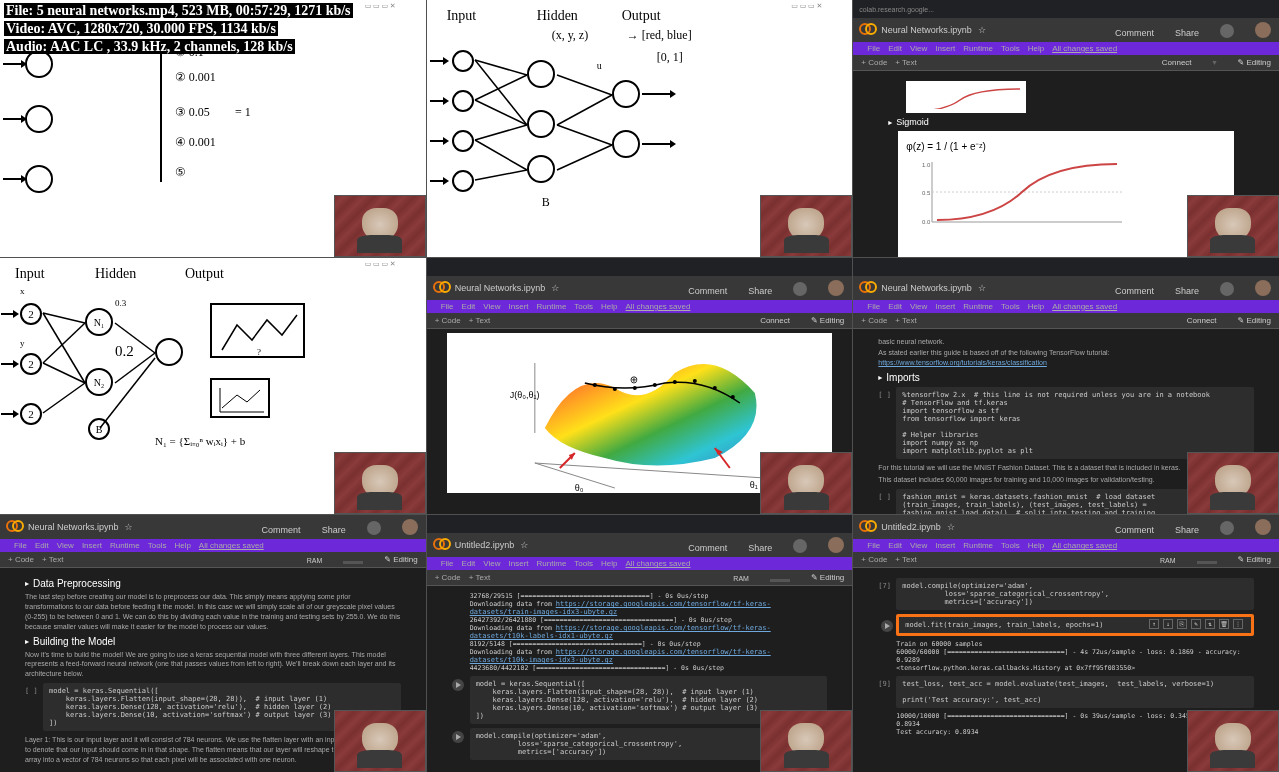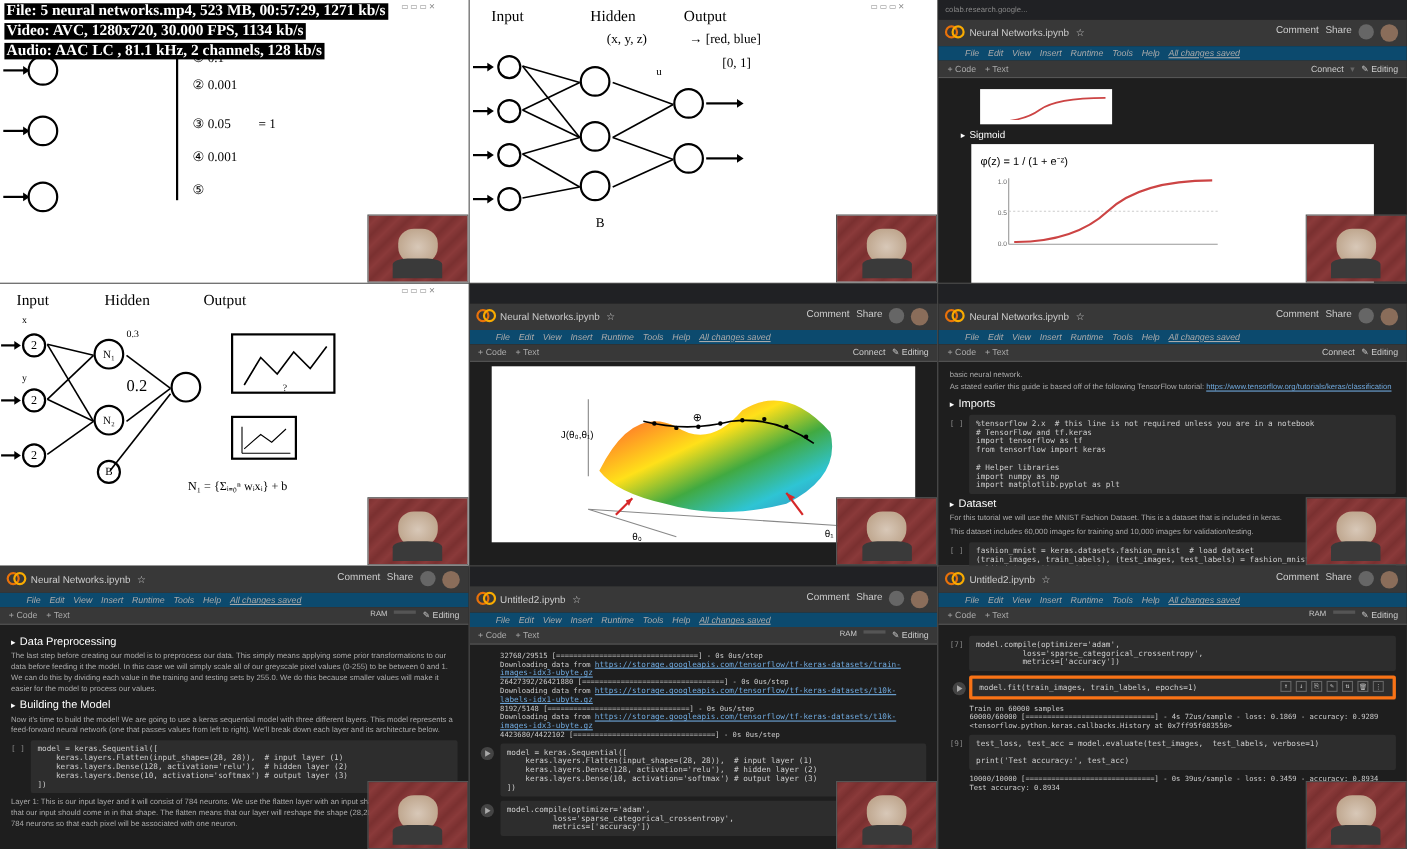--- a/index.html
+++ b/index.html
@@ -136,45 +136,44 @@
   content: '';
   position: absolute;
   width: 8px;
   height: 8px;
   border: 2px solid #f9ab00;
   border-radius: 50%;
 }
 .colab-logo::before { left: -2px; border-color: #e8710a; }
 .colab-logo::after { right: -2px; }
 .colab-menu {
-  background: #0c4a6e;
-  padding: 2px 24px;
+  background: #6d28d9;
+  padding: 2px 14px;
   font-size: 8px;
   color: #aaa;
   display: flex;
   gap: 8px;
-  font-style: italic;
 }
 .colab-toolbar {
   background: #383838;
   padding: 3px 8px;
   font-size: 8px;
   display: flex;
   gap: 8px;
   align-items: center;
   border-bottom: 1px solid #555;
 }
 .colab-btn {
   color: #aaa;
   display: flex;
   align-items: center;
   gap: 2px;
 }
 .colab-body {
-  padding: 6px 10px;
+  padding: 6px 25px;
   font-size: 8px;
   color: #ccc;
   overflow: hidden;
 }
 .colab-section-title {
   color: #fff;
   font-size: 10px;
   margin: 4px 0 3px 0;
   display: flex;
   align-items: center;
@@ -213,22 +212,22 @@
   content: '';
   position: absolute;
   left: 4px; top: 3px;
   border-left: 5px solid #aaa;
   border-top: 3px solid transparent;
   border-bottom: 3px solid transparent;
 }
 .top-icons {
   margin-left: auto;
   display: flex;
-  gap: 6px;
-  align-items: flex-start;
+  gap: 21px;
+  align-items: flex-end;
 }
 .icon-circle {
   width: 14px; height: 14px;
   border-radius: 50%;
   background: #666;
 }
 .avatar-circle {
   width: 16px; height: 16px;
   border-radius: 50%;
   background: #8a6d5a;
@@ -262,21 +261,21 @@
   font-size: 6px;
   text-align: center;
 }
 </style>
 </head>
 <body>
 
 <div class="info-overlay">
   <div><span>File: 5 neural networks.mp4, 523 MB, 00:57:29, 1271 kb/s</span></div>
   <div><span>Video: AVC, 1280x720, 30.000 FPS, 1134 kb/s</span></div>
-  <div><span>Audio: AAC LC , 81.1 kHz, 2 channels, 128 kb/s</span></div>
+  <div><span>Audio: AAC LC , 33.9 kHz, 2 channels, 128 kb/s</span></div>
 </div>
 
 <div class="grid">
 
   <div class="cell whiteboard">
     <div class="toolbar">▭ ▭ ▭ ✕</div>
     <div class="wb-title" style="top:20px;left:30px">Input</div>
     <div class="wb-title" style="top:20px;left:170px">Output</div>
     <div class="circle-node" style="top:50px;left:25px"></div>
     <div class="arrow-h" style="top:63px;left:3px"></div>
@@ -426,21 +425,21 @@
           <text x="45" y="50" font-size="9">?</text>
         </svg>
     </div>
     <div style="position:absolute;top:120px;left:210px;width:60px;height:40px;border:2px solid #000">
       <svg width="100%" height="100%">
           <line x1="8" y1="8" x2="8" y2="32" stroke="#000"></line>
           <line x1="8" y1="32" x2="52" y2="32" stroke="#000"></line>
           <path d="M 10 28 L 25 15 L 35 22 L 48 10" stroke="#000" fill="none"></path>
         </svg>
     </div>
-    <div class="wb-text" style="top:175px;left:171px;font-size:11px">N₁ = {Σᵢ₌₀ⁿ wᵢxᵢ} + b</div>
+    <div class="wb-text" style="top:175px;left:155px;font-size:11px">N₁ = {Σᵢ₌₀ⁿ wᵢxᵢ} + b</div>
     <div class="webcam"></div>
   </div>
 
   <div class="cell dark">
     <div class="colab-chrome"></div>
     <div class="colab-header">
       <span class="colab-logo"></span>
       <span>Neural Networks.ipynb</span>
       <span>☆</span>
       <div class="top-icons">
@@ -545,21 +544,20 @@
         <span class="bracket">[ ]</span>
         <pre style="white-space:pre-wrap">%tensorflow 2.x  # this line is not required unless you are in a notebook
 # TensorFlow and tf.keras
 import tensorflow as tf
 from tensorflow import keras
 
 # Helper libraries
 import numpy as np
 import matplotlib.pyplot as plt</pre>
       </div>
-      <div class="colab-section-title">Dataset</div>
       <div class="colab-text">For this tutorial we will use the MNIST Fashion Dataset. This is a dataset that is included in keras.</div>
       <div class="colab-text">This dataset includes 60,000 images for training and 10,000 images for validation/testing.</div>
       <div class="code-cell with-bracket">
         <span class="bracket">[ ]</span>
         <pre style="white-space:pre-wrap">fashion_mnist = keras.datasets.fashion_mnist  # load dataset
 (train_images, train_labels), (test_images, test_labels) = fashion_mnist.load_data()  # split into testing and training</pre>
       </div>
 
     </div>
     <div class="webcam"></div>

